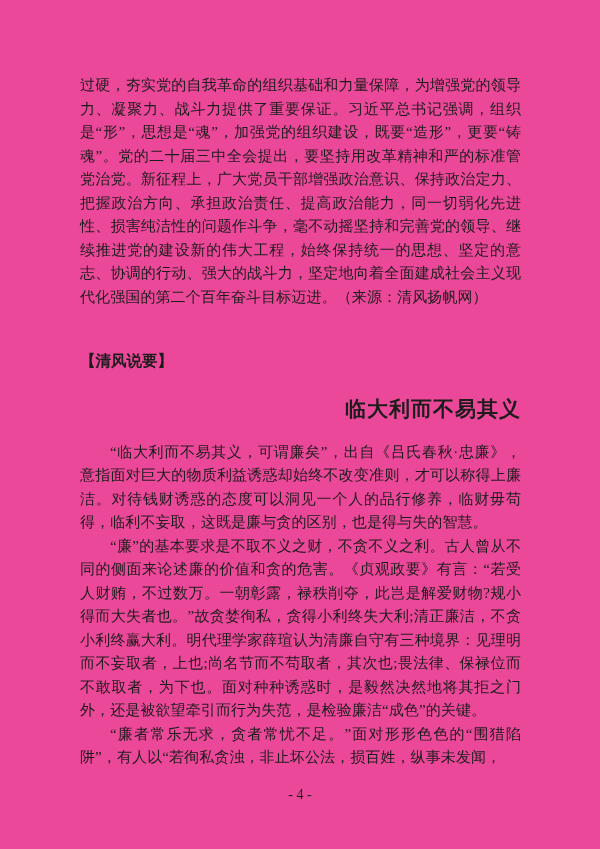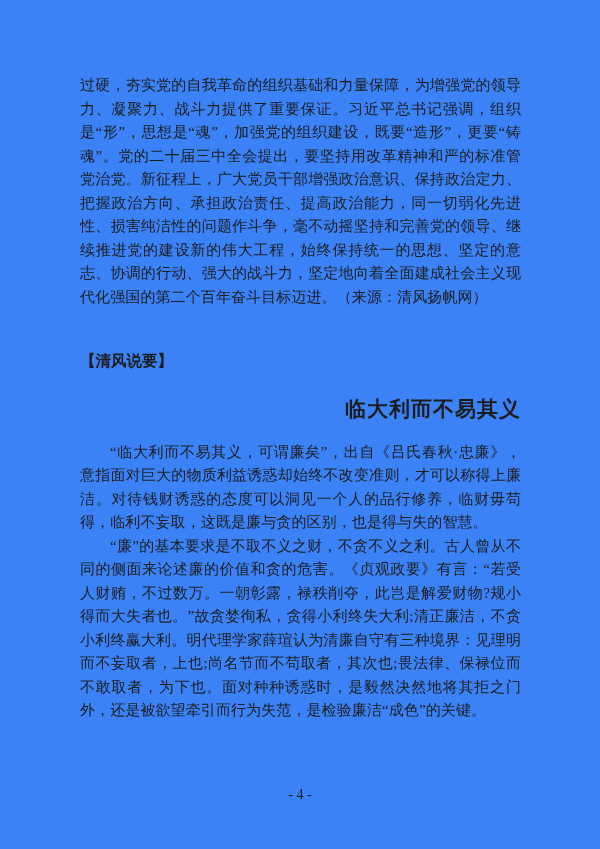--- a/index.html
+++ b/index.html
@@ -4,21 +4,21 @@
 <style>
   html, body {
     margin: 0;
     padding: 0;
     background: #ffffff;
   }
   .page {
     position: relative;
     width: 600px;
     height: 849px;
-    background: #3b82f6;
+    background: #ec4899;
     overflow: hidden;
     font-family: "Liberation Serif", "DejaVu Serif", serif;
     color: #1c1c1c;
   }
   .content {
     position: absolute;
     left: 80px;
     top: 74px;
     width: 441px;
   }
@@ -65,15 +65,16 @@
 </head>
 <body>
 
 <div class="page">
   <div class="content">
     <p class="para">过硬，夯实党的自我革命的组织基础和力量保障，为增强党的领导力、凝聚力、战斗力提供了重要保证。习近平总书记强调，组织是“形”，思想是“魂”，加强党的组织建设，既要“造形”，更要“铸魂”。党的二十届三中全会提出，要坚持用改革精神和严的标准管党治党。新征程上，广大党员干部增强政治意识、保持政治定力、把握政治方向、承担政治责任、提高政治能力，同一切弱化先进性、损害纯洁性的问题作斗争，毫不动摇坚持和完善党的领导、继续推进党的建设新的伟大工程，始终保持统一的思想、坚定的意志、协调的行动、强大的战斗力，坚定地向着全面建成社会主义现代化强国的第二个百年奋斗目标迈进。（来源：清风扬帆网）</p>
     <p class="section-marker">【清风说要】</p>
     <h1 class="doc-title">临大利而不易其义</h1>
     <p class="para indent after-title">“临大利而不易其义，可谓廉矣”，出自《吕氏春秋·忠廉》，意指面对巨大的物质利益诱惑却始终不改变准则，才可以称得上廉洁。对待钱财诱惑的态度可以洞见一个人的品行修养，临财毋苟得，临利不妄取，这既是廉与贪的区别，也是得与失的智慧。</p>
     <p class="para indent">“廉”的基本要求是不取不义之财，不贪不义之利。古人曾从不同的侧面来论述廉的价值和贪的危害。《贞观政要》有言：“若受人财贿，不过数万。一朝彰露，禄秩削夺，此岂是解爱财物?规小得而大失者也。”故贪婪徇私，贪得小利终失大利;清正廉洁，不贪小利终赢大利。明代理学家薛瑄认为清廉自守有三种境界：见理明而不妄取者，上也;尚名节而不苟取者，其次也;畏法律、保禄位而不敢取者，为下也。面对种种诱惑时，是毅然决然地将其拒之门外，还是被欲望牵引而行为失范，是检验廉洁“成色”的关键。</p>
+    <p class="para indent">“廉者常乐无求，贪者常忧不足。”面对形形色色的“围猎陷阱”，有人以“若徇私贪浊，非止坏公法，损百姓，纵事未发闻，</p>
   </div>
   <div class="page-number">- 4 -</div>
 </div>
 
 </body></html>

